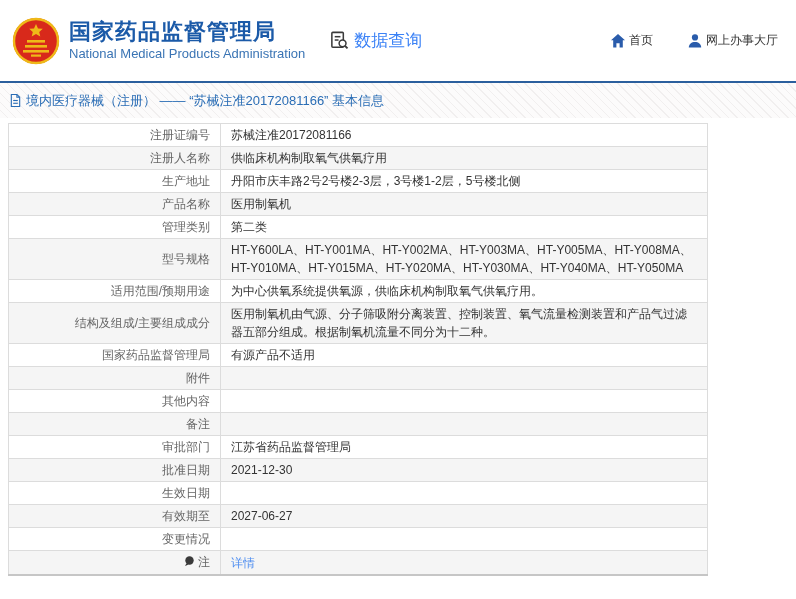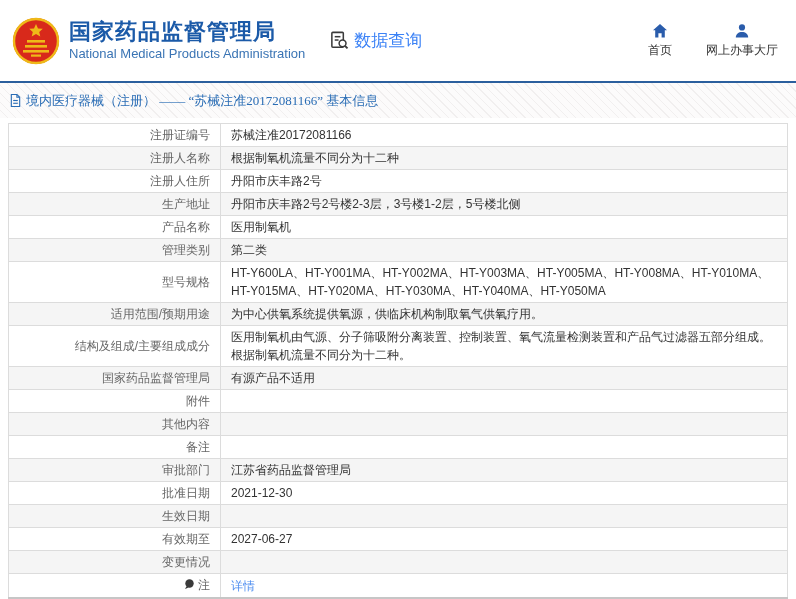--- a/index.html
+++ b/index.html
@@ -23,34 +23,33 @@
     display:flex;align-items:center;height:83px;padding:0 12px;
     border-bottom:2px solid var(--divider-blue);background:#fff;
   }
   .logo{width:48px;height:48px;flex:0 0 auto}
   .titles{margin-left:9px;line-height:1.1}
   .org-title{font-size:22px;font-weight:bold;color:var(--brand-blue);letter-spacing:1px;white-space:nowrap}
   .org-subtitle{font-size:13px;color:var(--subtitle-blue);margin-top:3px;white-space:nowrap}
   .section-title-wrap{display:flex;align-items:center;margin-left:24px;gap:4px;font-size:17px;color:#3b82f6;white-space:nowrap}
   .spacer{flex:1}
   nav{display:flex;gap:34px;margin-right:6px}
-  .nav-item{display:flex;flex-direction:column;align-items:center;gap:3px;font-size:12px;color:#333;text-decoration:none;cursor:pointer;white-space:nowrap}
+  .nav-item{display:flex;flex-direction:row;align-items:center;gap:3px;font-size:12px;color:#333;text-decoration:none;cursor:pointer;white-space:nowrap}
   .nav-icon{height:16px;display:flex;align-items:center}
   .nav-icon svg{width:16px;height:16px;fill:var(--nav-icon-blue)}
   
   .breadcrumb-band{
     height:35px;display:flex;align-items:center;padding:0 9px;
     background:repeating-linear-gradient(45deg,#fcfbfb 0px,#fcfbfb 5px,#f1efef 5px,#f1efef 6px);
-    font-family:Liberation Serif, serif;
   }
   .bc-icon{display:flex;align-items:center;margin-right:4px}
   .bc-text{color:var(--breadcrumb-blue);font-size:13px;white-space:nowrap}
   
   .detail-table{
-    width:780px;margin:5px 8px 0;border-collapse:collapse;table-layout:fixed;
+    width:700px;margin:5px 8px 0;border-collapse:collapse;table-layout:fixed;
     border:1px solid #cfcfcf;border-bottom:2px solid #c6c6c6;font-size:12px;
   }
   .detail-table td{border:1px solid var(--border);padding:2px 10px;line-height:18px;vertical-align:middle}
   .detail-table tr{height:23px}
   td.cell-label{width:212px;text-align:right;color:#666}
   td.cell-value{color:#333;word-break:break-word}
   .detail-table tr:nth-child(even){background:var(--row-alt-bg)}
   a.detail-link{color:var(--link-blue);text-decoration:none;cursor:pointer}
   .note-icon{display:inline-block;vertical-align:-1px;margin-right:3px}
 </style>
@@ -120,25 +119,21 @@
 </div>
 
 <table class="detail-table">
   <tbody id="table-body">
       <tr>
         <td class="cell-label">注册证编号</td>
         <td class="cell-value">苏械注准20172081166</td>
       </tr>
       <tr>
         <td class="cell-label">注册人名称</td>
-        <td class="cell-value">根据制氧机流量不同分为十二种</td>
-      </tr>
-      <tr>
-        <td class="cell-label">注册人住所</td>
-        <td class="cell-value">丹阳市庆丰路2号</td>
+        <td class="cell-value">供临床机构制取氧气供氧疗用</td>
       </tr>
       <tr>
         <td class="cell-label">生产地址</td>
         <td class="cell-value">丹阳市庆丰路2号2号楼2-3层，3号楼1-2层，5号楼北侧</td>
       </tr>
       <tr>
         <td class="cell-label">产品名称</td>
         <td class="cell-value">医用制氧机</td>
       </tr>
       <tr>

